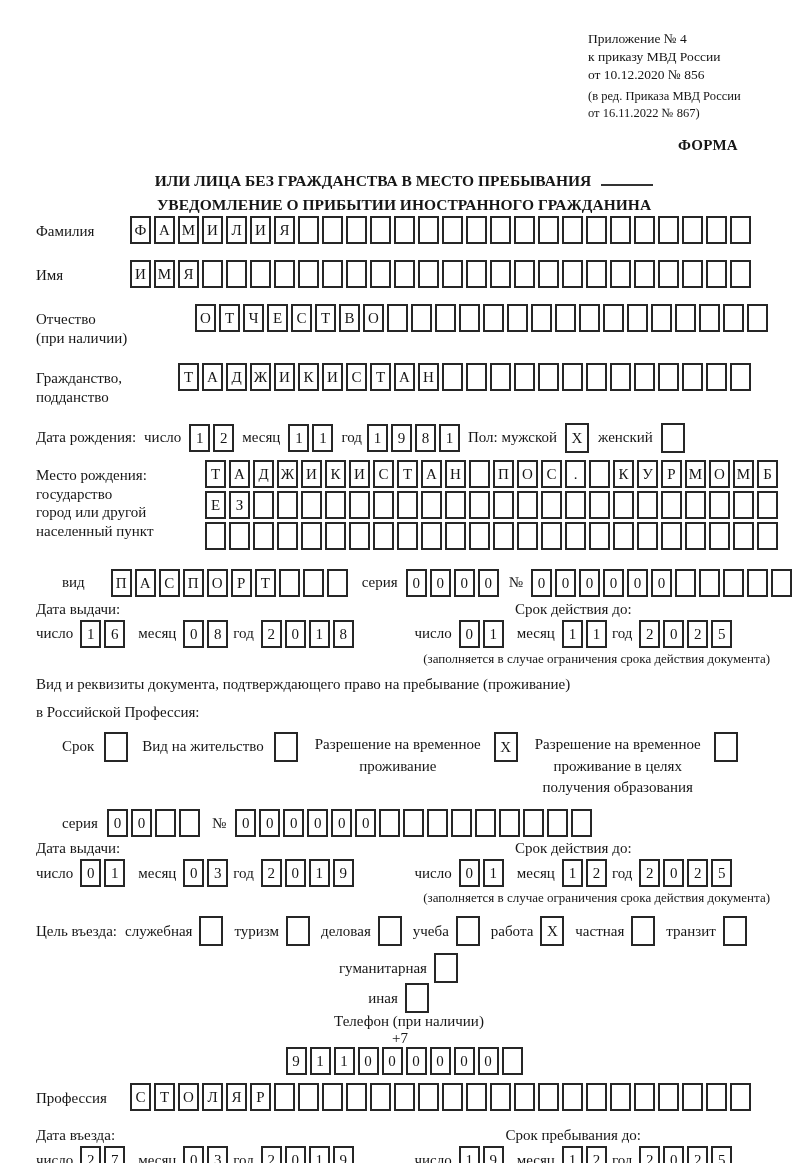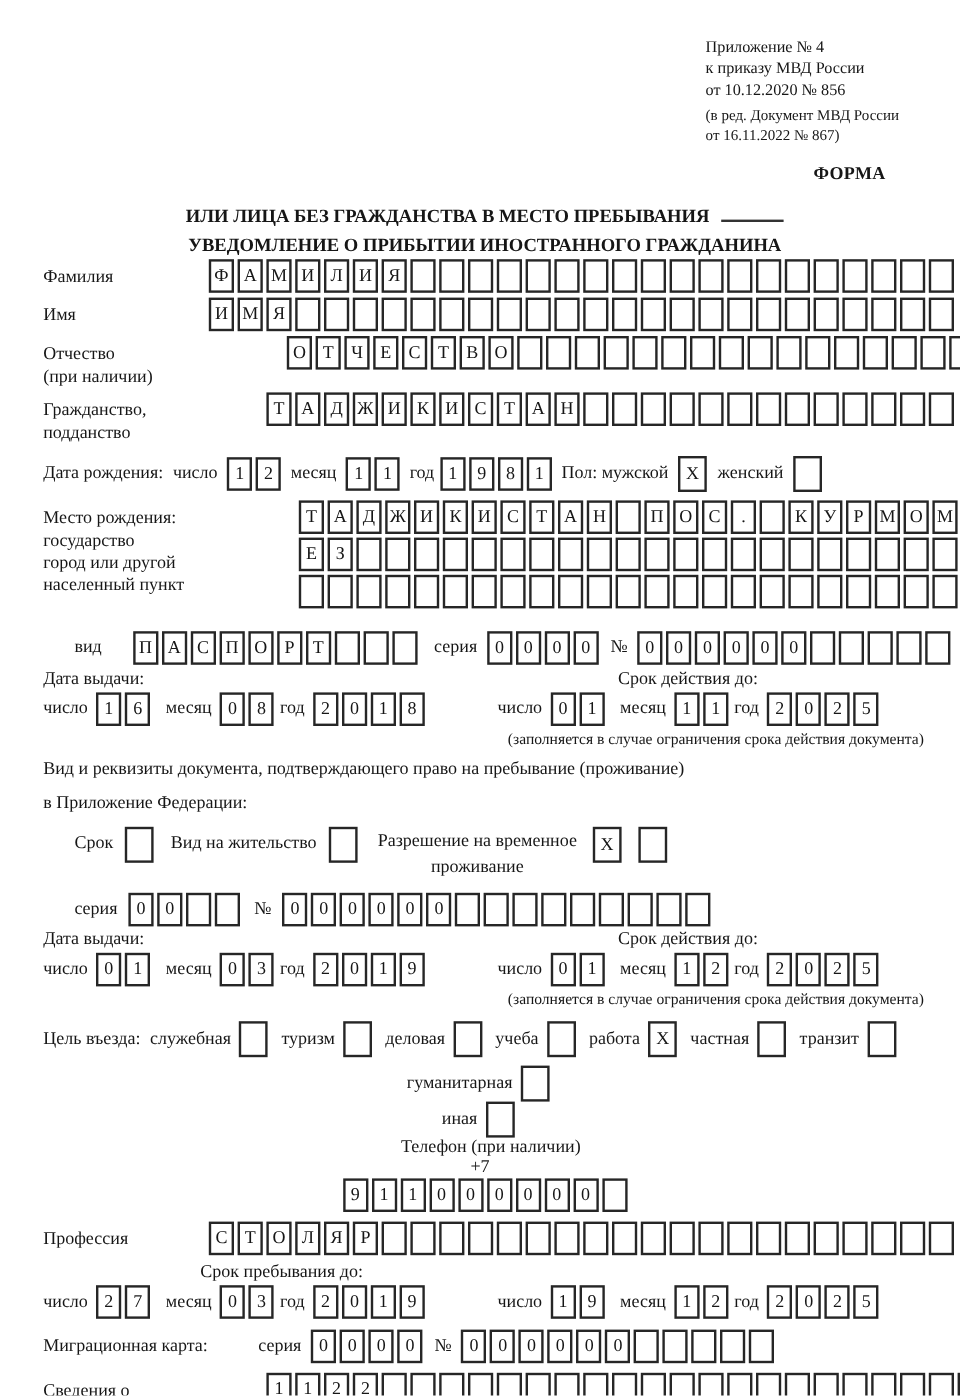--- a/index.html
+++ b/index.html
@@ -29,21 +29,21 @@
     width: 21px; height: 28px; flex: none;
     border: 2px solid #262626;
     text-align: center; line-height: 24px; font-size: 15px;
   }
   .checkbox {
     width: 24px; height: 30px; flex: none; display: inline-block;
     border: 2px solid #262626;
     text-align: center; line-height: 26px; font-size: 15px;
   }
 
-  .frow { display: flex; align-items: flex-start; margin-bottom: 4px; gap: 44px; }
+  .frow { display: flex; align-items: flex-start; margin-bottom: 16px; }
   .frow .lbl { flex: none; padding-top: 6px; line-height: 1.25; }
   .lbl-w94  { width: 94px; }
   .lbl-w142 { width: 142px; }
   .lbl-w159 { width: 159px; }
   .lbl-w169 { width: 169px; }
   .stackrows { display: flex; flex-direction: column; gap: 3px; }
 
   .inline-row { display: flex; align-items: center; margin-bottom: 4px; }
   .inline-row .t { margin-right: 8px; }
 
@@ -83,21 +83,21 @@
 </head>
 <body>
 
 <div class="page">
 
   <div class="annex">
     <div>Приложение № 4</div>
     <div>к приказу МВД России</div>
     <div>от 10.12.2020 № 856</div>
     <div class="gap"></div>
-    <div class="small">(в ред. Документ МВД России</div>
+    <div class="small">(в ред. Приказа МВД России</div>
     <div class="small">от 16.11.2022 № 867)</div>
   </div>
   <div class="forma">ФОРМА</div>
 
   <div class="title">
     <div>
       <span>ИЛИ ЛИЦА БЕЗ ГРАЖДАНСТВА В МЕСТО ПРЕБЫВАНИЯ</span><span class="blank-line"></span>
     </div>
     <div>УВЕДОМЛЕНИЕ О ПРИБЫТИИ ИНОСТРАННОГО ГРАЖДАНИНА</div>
   </div>
@@ -428,36 +428,37 @@
             <span class="cell">0</span>
             <span class="cell">2</span>
             <span class="cell">5</span>
           </span>
       </div>
     </div>
   </div>
   <div class="note-right">(заполняется в случае ограничения срока действия документа)</div>
 
   <div class="intro">Вид и реквизиты документа, подтверждающего право на пребывание (проживание)</div>
-  <div class="intro">в Приложение Федерации:</div>
+  <div class="intro">в Российской Профессия:</div>
 
   <div class="opts-row">
     <div class="opt">
       <span class="olbl">Срок</span>
       <span class="checkbox"></span>
     </div>
     <div class="opt">
       <span class="olbl">Вид на жительство</span>
       <span class="checkbox"></span>
     </div>
     <div class="opt">
       <span class="olbl c2">Разрешение на временное проживание</span>
       <span class="checkbox">X</span>
     </div>
     <div class="opt" style="margin-right:0;">
+      <span class="olbl c3">Разрешение на временное проживание в целях получения образования</span>
       <span class="checkbox"></span>
     </div>
   </div>
 
   <div class="serial-row">
     <span class="t">серия</span>
     <span class="cells">
         <span class="cell">0</span>
         <span class="cell">0</span>
         <span class="cell"></span>
@@ -615,20 +616,21 @@
         <span class="cell"></span>
         <span class="cell"></span>
         <span class="cell"></span>
         <span class="cell"></span>
         <span class="cell"></span>
         <span class="cell"></span>
       </div>
   </div>
 
   <div class="dual-caption" style="margin-top:6px;">
+    <div class="cap-l">Дата въезда:</div>
     <div class="cap-r">Срок пребывания до:</div>
   </div>
   <div class="dual-dates">
     <div class="dg-l">
       <div class="date-group">
         <span class="dlbl">число</span>
         <span class="cells">
             <span class="cell">2</span>
             <span class="cell">7</span>
           </span>

